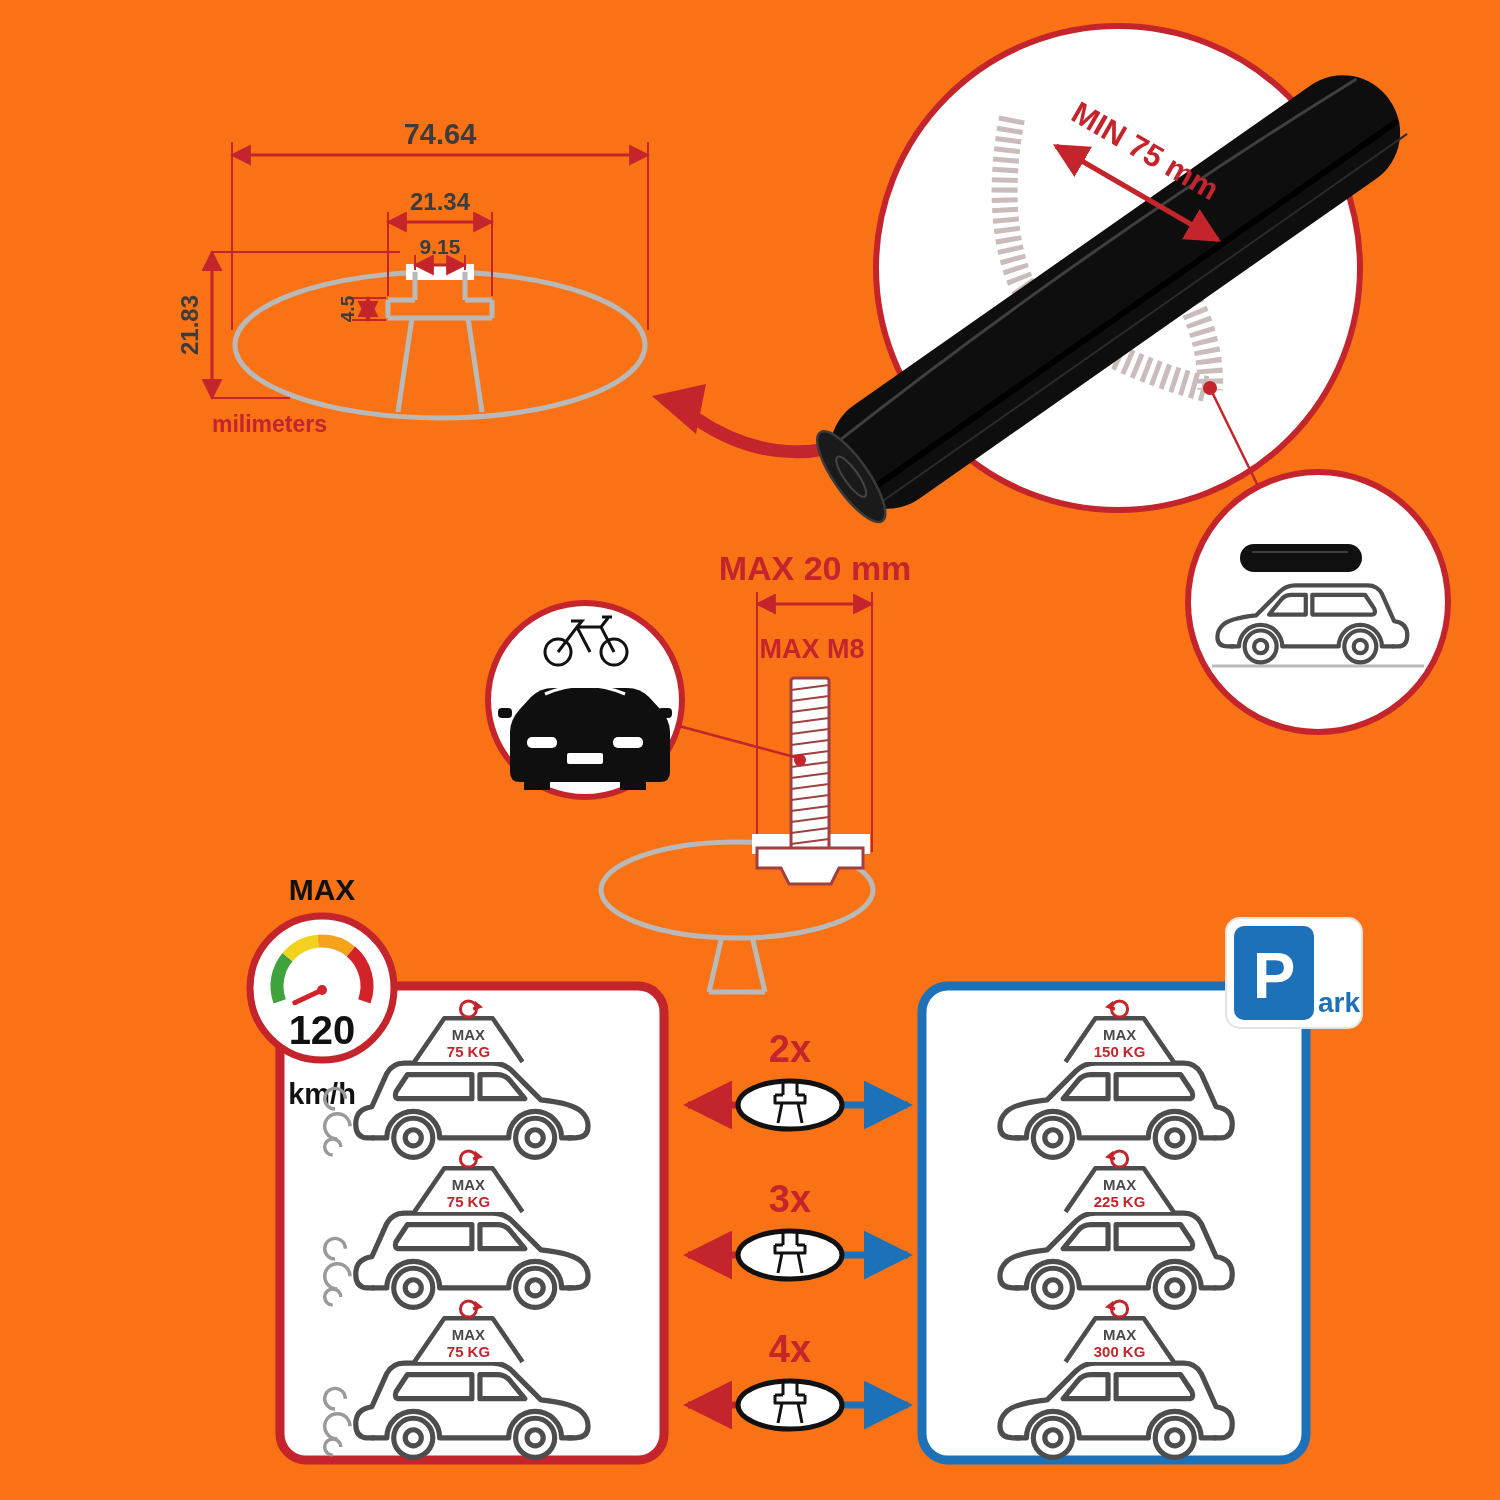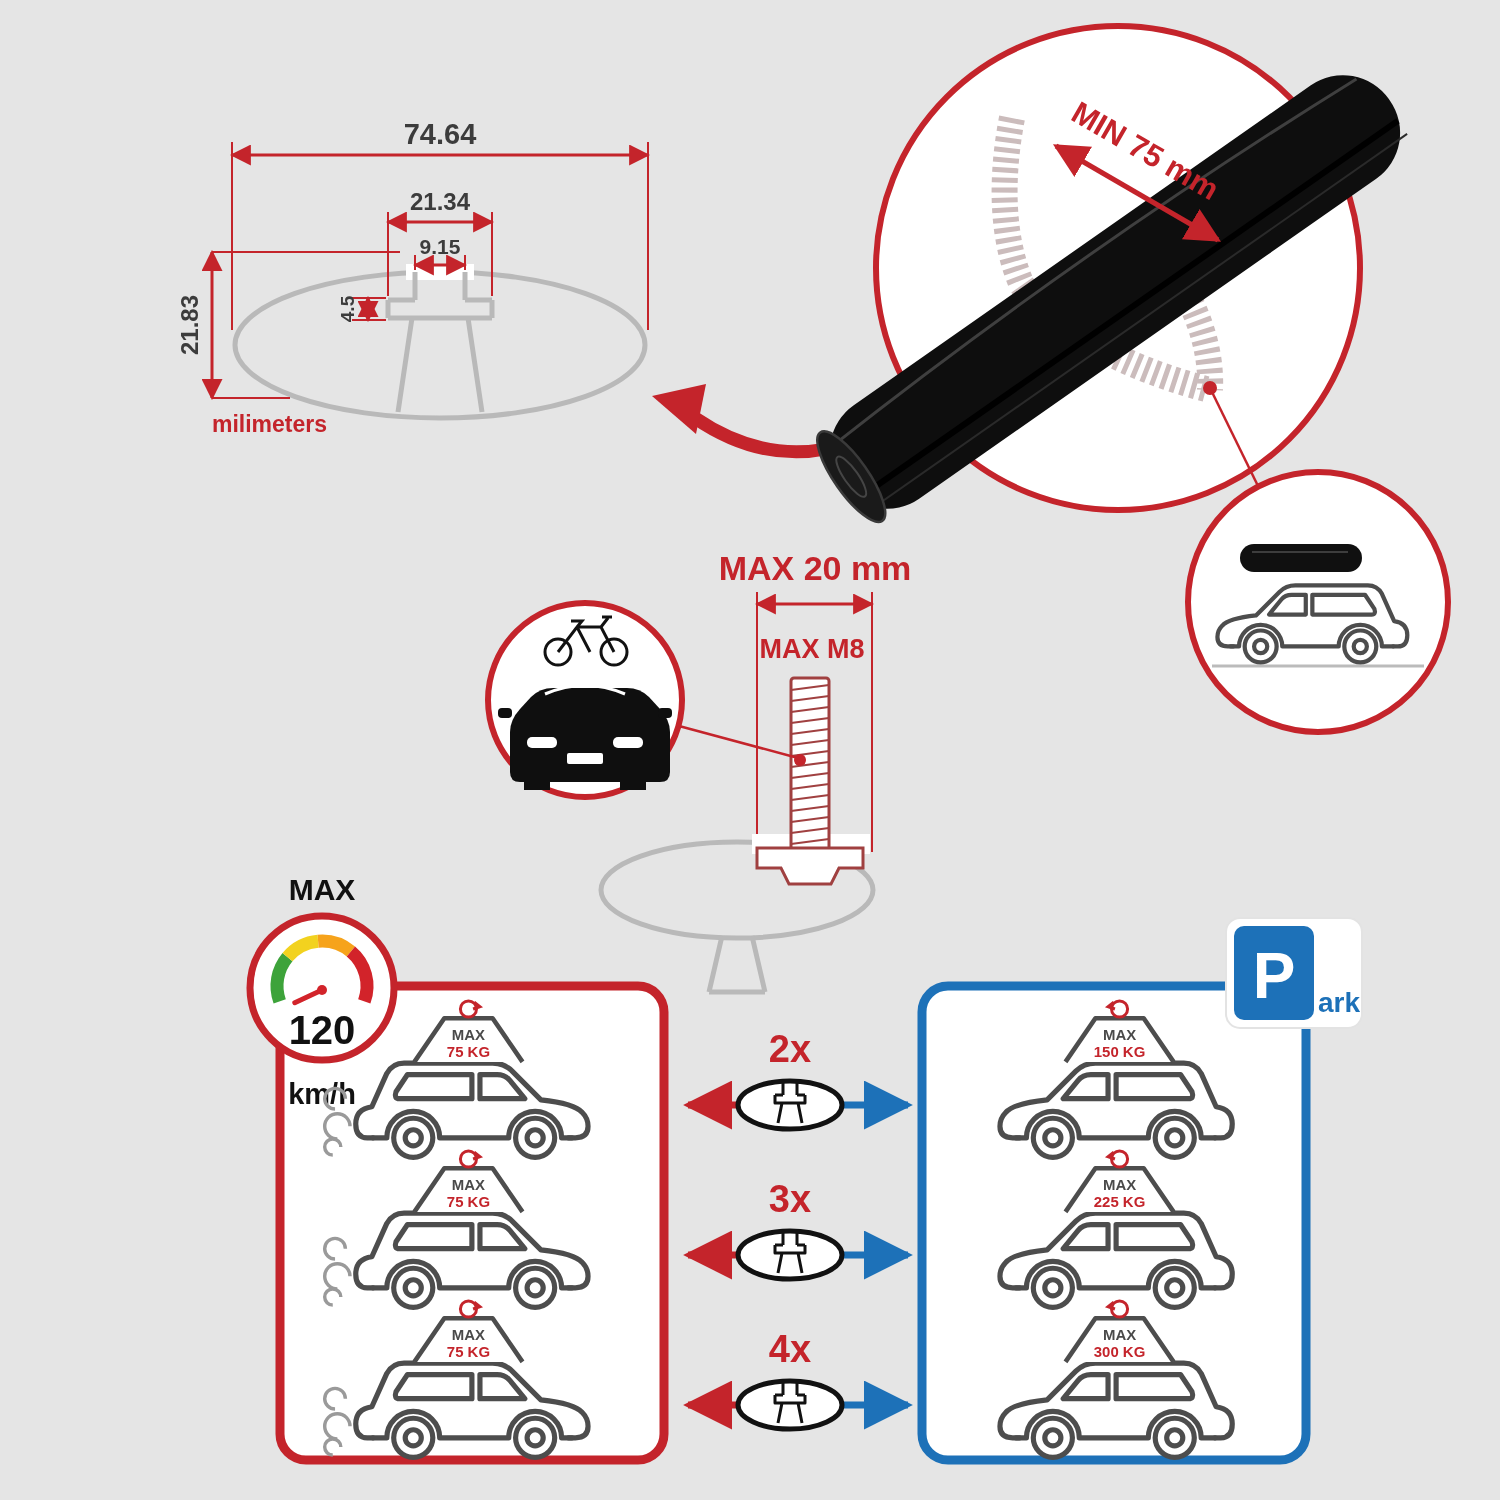--- a/index.html
+++ b/index.html
@@ -1,17 +1,17 @@
 <!DOCTYPE html>
 <html><head>
 <meta charset="utf-8">
 <style>
   html,body { margin:0; padding:0; background:#ffffff; }
   #stage {
-    position:relative; width:1500px; height:1500px; background:#e5e5e5;
+    position:relative; width:1500px; height:1500px; background:#f97316;
     font-family:"Liberation Sans", sans-serif; overflow:hidden;
   }
   svg text { font-family:"Liberation Sans", sans-serif; }
   .dim-num   { fill:#3c3c3c; font-weight:700; }
   .red-label { fill:#c4242b; font-weight:700; }
   .dark-label{ fill:#111111; font-weight:700; }
   .cargo-max { fill:#4a4a4a; font-weight:700; font-size:13px; text-anchor:middle; }
   .cargo-wt  { fill:#c4242b; font-weight:700; font-size:13px; text-anchor:middle; }
   .mid       { text-anchor:middle; }
 </style>

